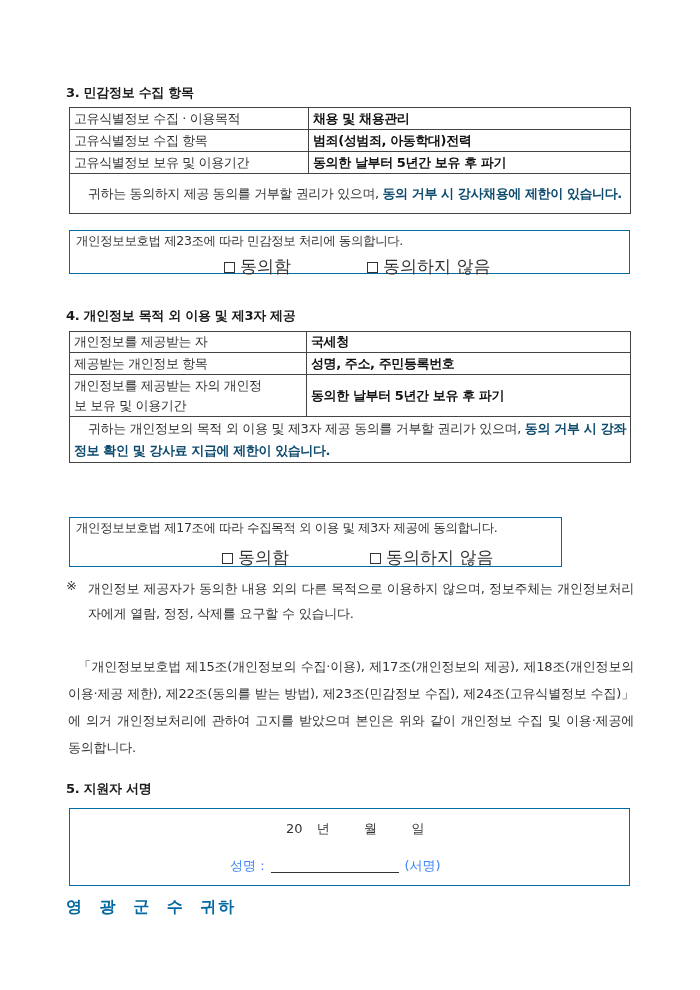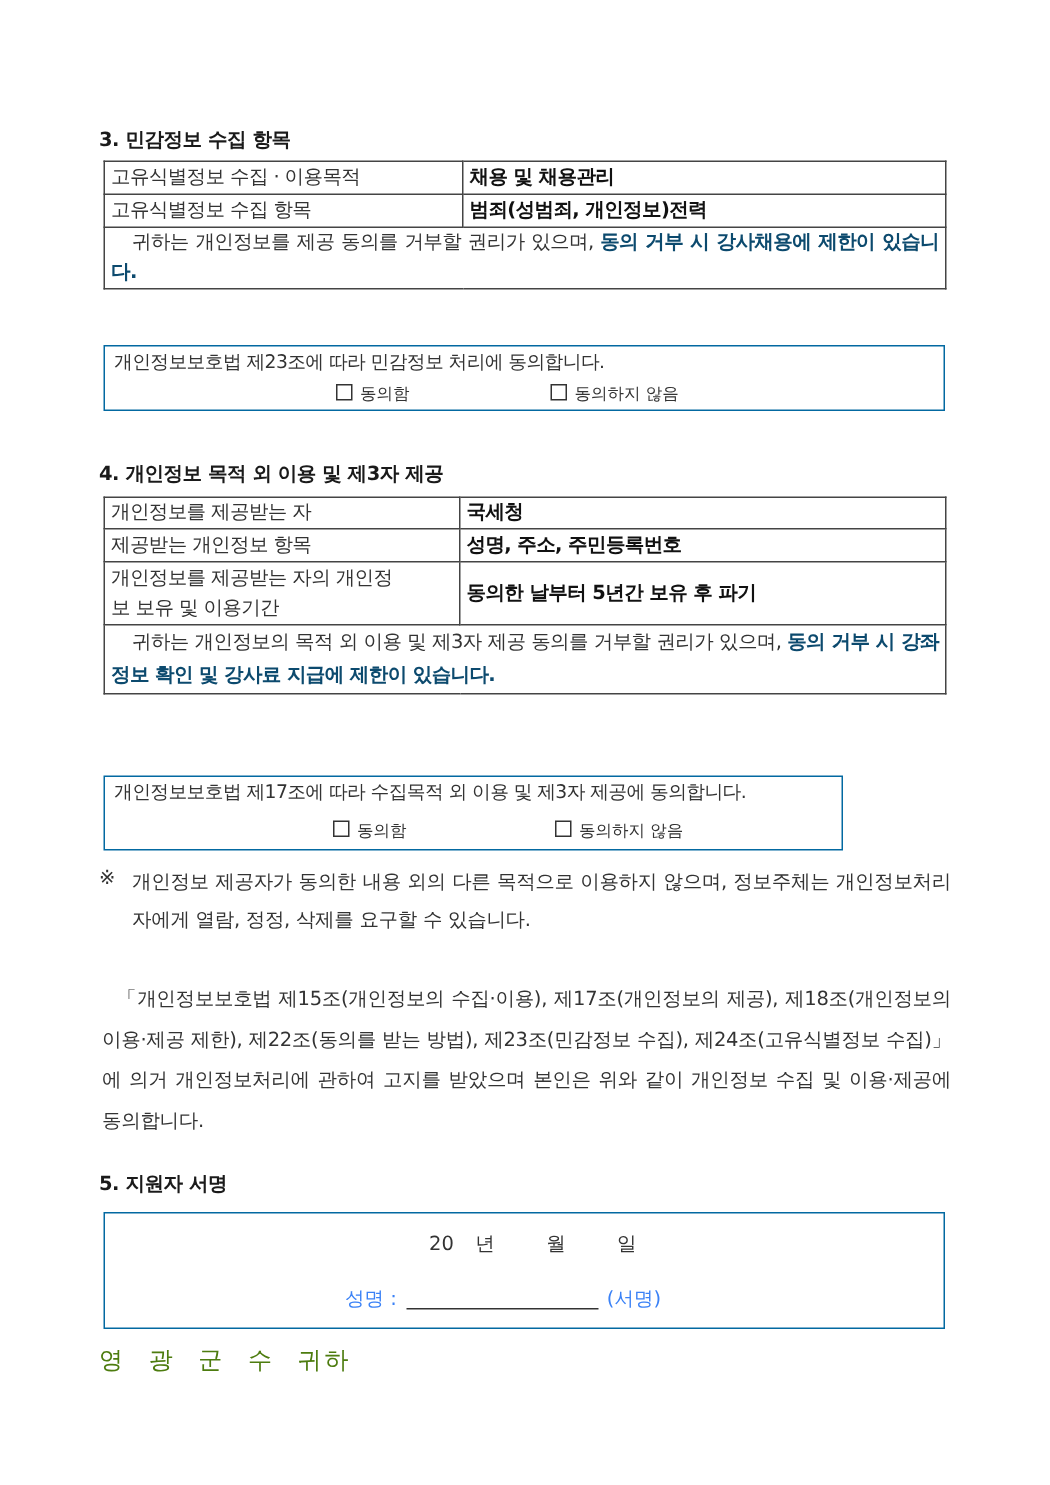--- a/index.html
+++ b/index.html
@@ -9,48 +9,52 @@
     .heading { font-size: 13px; font-weight: bold; letter-spacing: -0.3px; }
     table.info { position: absolute; border-collapse: collapse; table-layout: fixed; border-radius: 32px; }
     table.info td { border: 1px solid #444; font-size: 13px; padding: 0 4px; line-height: 20px;
                     vertical-align: middle; letter-spacing: -0.4px; }
     table.info td.label { color: #333; font-weight: normal; }
     table.info td.value { font-weight: bold; color: #111; }
     td.notice { font-size: 13px; line-height: 20px; color: #333; text-align: justify; }
     td.notice .b { font-weight: bold; color: #0c4a6e; }
     .box { position: absolute; border: 1px solid #0369a1; box-sizing: border-box; }
     .consent-text { position: absolute; left: 6px; top: 2px; font-size: 12.5px; color: #333; letter-spacing: -0.4px; }
-    .opt { position: absolute; font-size: 11px; color: #333; white-space: nowrap; }
+    .opt { position: absolute; font-size: 17px; color: #333; white-space: nowrap; }
     .chk { display: inline-block; width: 9px; height: 9px; border: 1px solid #333; margin-right: 5px; vertical-align: -1px; }
     .para { position: absolute; font-size: 13px; color: #333; letter-spacing: -0.2px; line-height: 25px; }
     .sign-line { display: inline-block; width: 128px; border-bottom: 1px solid #333; height: 14px; margin: 0 6px; vertical-align: -3px; }
-    .closing { position: absolute; left: 66px; top: 897px; font-size: 16px; font-weight: normal; letter-spacing: 2px; color: #4d7c0f; word-spacing: 8px; }
+    .closing { position: absolute; left: 66px; top: 897px; font-size: 16px; font-weight: bold; letter-spacing: 2px; color: #0369a1; word-spacing: 8px; }
   </style>
 </head>
 <body>
 
 <div class="abs heading" style="left:66px; top:84px;">3. 민감정보 수집 항목</div>
 
 <table class="info" style="left:69px; top:107px; width:561px;">
   <colgroup>
       <col style="width:239px">
       <col style="width:322px">
     </colgroup>
   <tbody>
       <tr style="height:22px">
     <td class="label">고유식별정보 수집 · 이용목적</td>
     <td class="value">채용 및 채용관리</td>
   </tr>
   <tr style="height:22px">
     <td class="label">고유식별정보 수집 항목</td>
-    <td class="value">범죄(성범죄, 개인정보)전력</td>
+    <td class="value">범죄(성범죄, 아동학대)전력</td>
+  </tr>
+  <tr style="height:22px">
+    <td class="label">고유식별정보 보유 및 이용기간</td>
+    <td class="value">동의한 날부터 5년간 보유 후 파기</td>
   </tr>
   <tr style="height:40px">
     <td colspan="2" class="notice" style="text-indent:14px;">
-      <span>귀하는 개인정보를 제공 동의를 거부할 권리가 있으며, </span><span class="b">동의 거부 시 강사채용에 제한이 있습니다.</span>
+      <span>귀하는 동의하지 제공 동의를 거부할 권리가 있으며, </span><span class="b">동의 거부 시 강사채용에 제한이 있습니다.</span>
     </td>
   </tr>
 </tbody>
   </table>
 
 <div class="box" style="left:69px; top:230px; width:561px; height:44px;">
   <div class="consent-text">개인정보보호법 제23조에 따라 민감정보 처리에 동의합니다.</div>
   <div class="opt" style="left:154px; top:24px;">
     <span class="chk"></span><span>동의함</span>
   </div>

